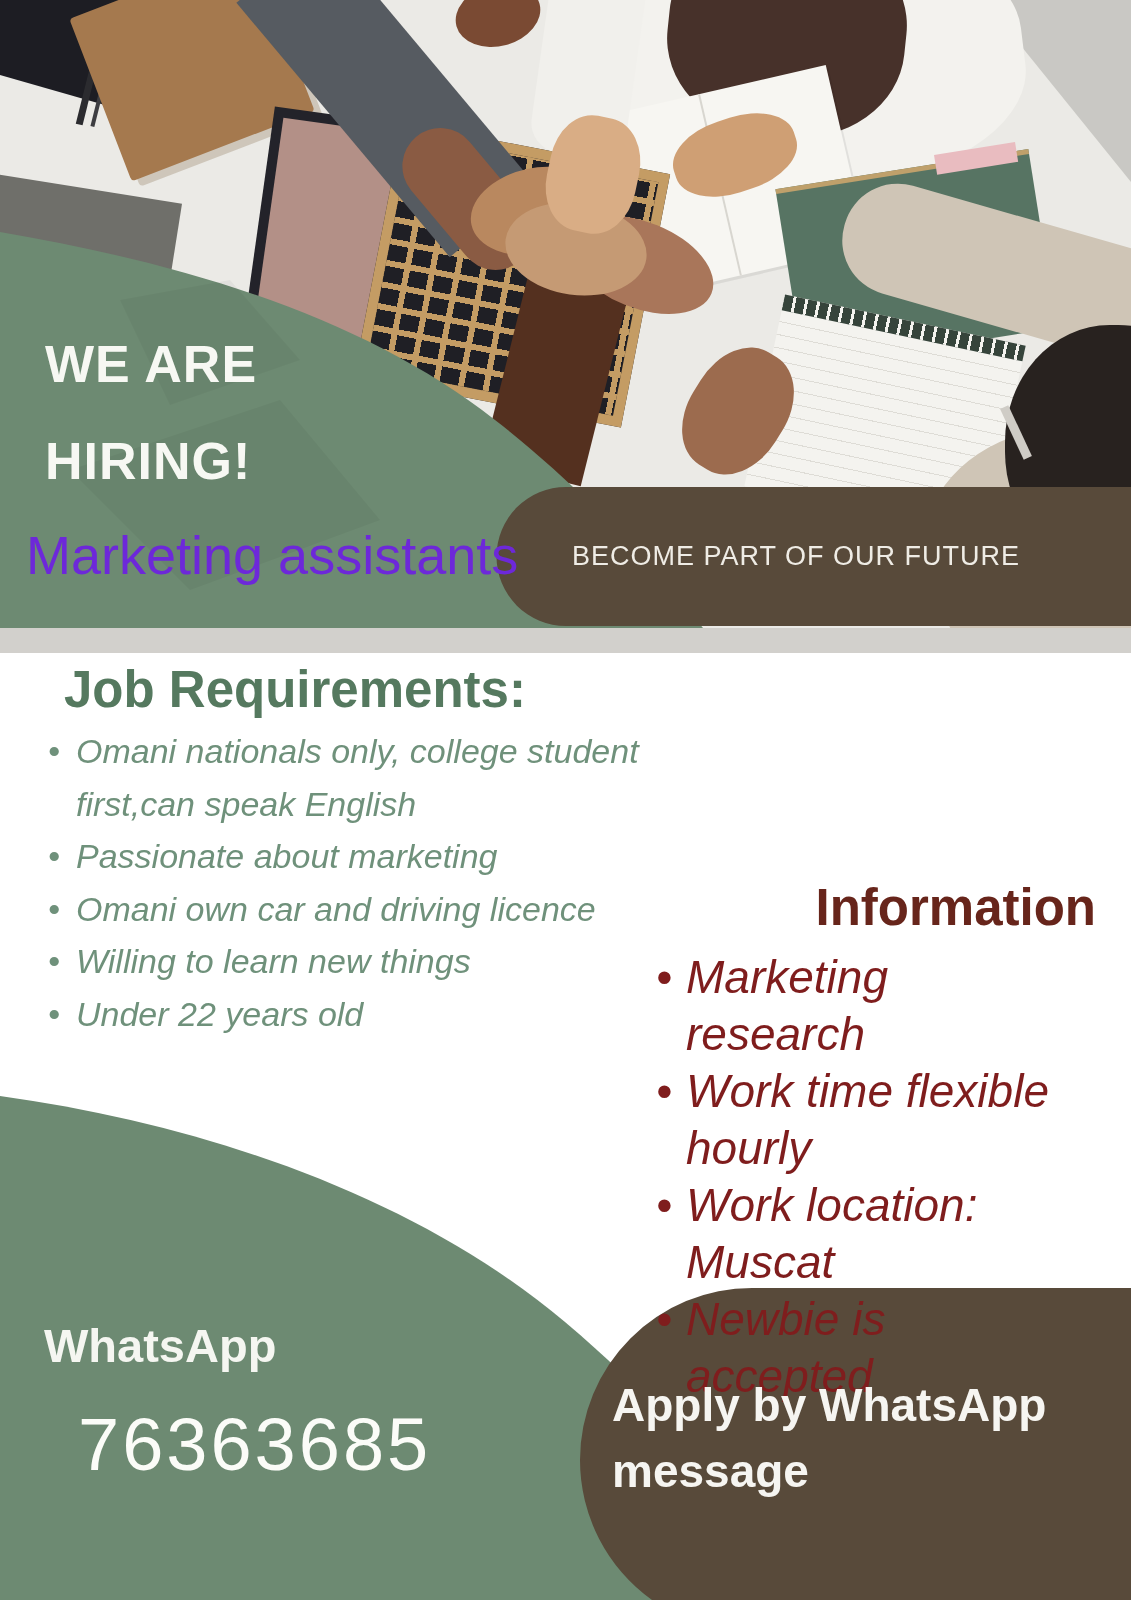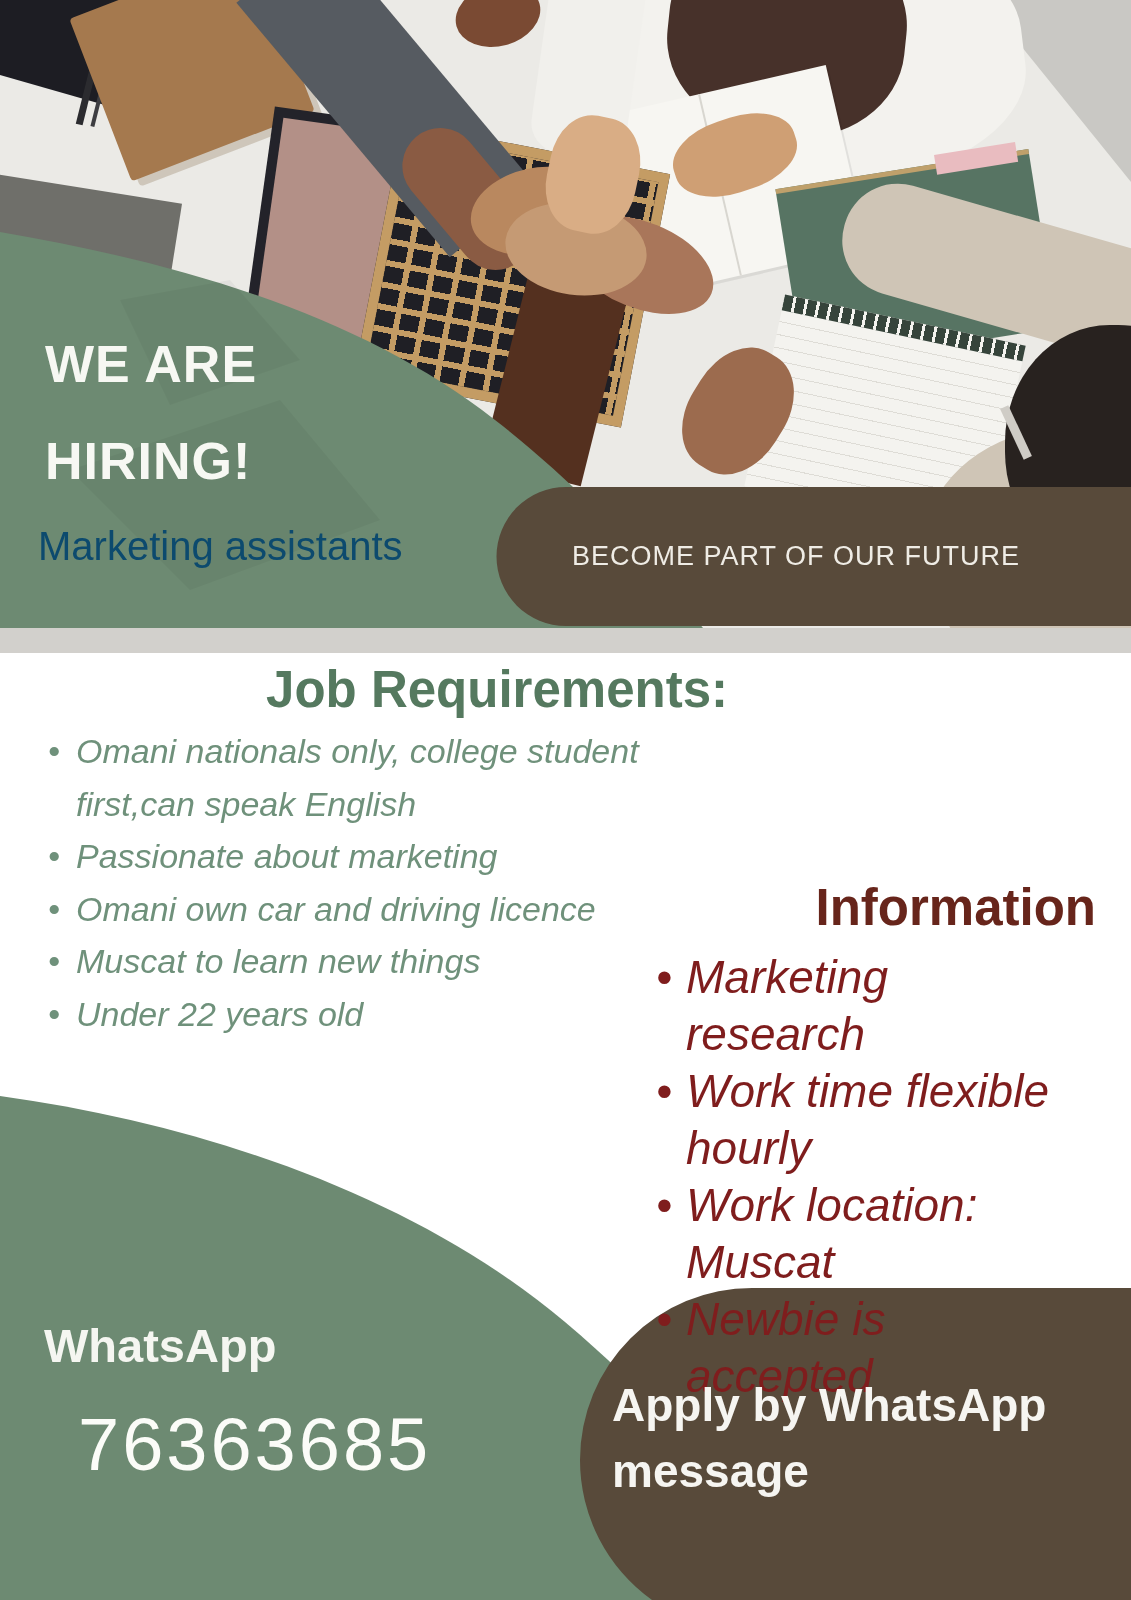--- a/index.html
+++ b/index.html
@@ -48,25 +48,25 @@
   .hand-1{left:470px;top:168px;width:132px;height:86px;background:#b9885f;transform:rotate(-12deg);border-radius:50%;}
   .hand-2{left:565px;top:222px;width:152px;height:86px;background:#a9765a;transform:rotate(22deg);border-radius:50%;}
   .hand-3{left:505px;top:203px;width:142px;height:92px;background:#c59a74;transform:rotate(8deg);border-radius:50%;}
   .hand-top{left:548px;top:116px;width:90px;height:117px;background:#d9ad85;transform:rotate(12deg);border-radius:42%;}
   
   .blobs{position:absolute;left:0;top:0;z-index:1;pointer-events:none;}
   
   .txt{position:absolute;z-index:2;}
   .headline{left:45px;top:316px;margin:0;font-size:52px;font-weight:700;line-height:97px;letter-spacing:1px;color:#f7f8f3;}
   .headline span{display:block;}
-  .subheadline{left:38px;top:524px;font-size:40px;font-weight:400;color:#0c4a6e;}
+  .subheadline{left:26px;top:524px;font-size:54px;font-weight:400;color:#6d28d9;}
   .banner-text{left:497px;top:487px;width:634px;height:139px;display:flex;align-items:center;justify-content:center;
                padding-right:36px;box-sizing:border-box;font-size:27px;letter-spacing:1px;color:#efece5;}
   .requirements{left:48px;top:660px;width:680px;}
-  .requirements h2{margin:0 0 6px 16px;font-size:51px;font-weight:700;color:#55795f;text-align:right;}
+  .requirements h2{margin:0 0 6px 16px;font-size:51px;font-weight:700;color:#55795f;}
   .information{left:656px;top:878px;width:440px;}
   .information h2{margin:0 0 12px 16px;font-size:51px;font-weight:700;color:#67251b;text-align:right;}
   ul.bullets{margin:0;padding:0;list-style:none;}
   .requirements ul.bullets{width:660px;font-size:34px;line-height:52.5px;color:#6f917b;}
   .information ul.bullets{width:400px;font-size:46px;line-height:57px;color:#7f1d1d;}
   ul.bullets li{position:relative;padding-left:28px;font-style:italic;}
   .information ul.bullets li{padding-left:30px;}
   ul.bullets li::before{content:"\2022";position:absolute;left:0;top:0;}
   .whatsapp-label{left:44px;top:1318px;font-size:47px;font-weight:700;color:#f5f6f1;}
   .whatsapp-number{left:78px;top:1402px;font-size:74px;font-weight:400;letter-spacing:3px;color:#fbfcf8;}
@@ -133,21 +133,21 @@
   </h1>
   <div class="txt subheadline">Marketing assistants</div>
   <div class="txt banner-text">BECOME PART OF OUR FUTURE</div>
 
   <section class="txt requirements">
     <h2>Job Requirements:</h2>
     <ul class="bullets">
       <li>Omani nationals only, college student first,can speak English</li>
       <li>Passionate about marketing</li>
       <li>Omani own car and driving licence</li>
-      <li>Muscat to learn new things</li>
+      <li>Willing to learn new things</li>
       <li>Under 22 years old</li>
     </ul>
   </section>
 
   <section class="txt information">
     <h2>Information</h2>
     <ul class="bullets">
       <li>Marketing research</li>
       <li>Work time flexible hourly</li>
       <li>Work location: Muscat</li>

